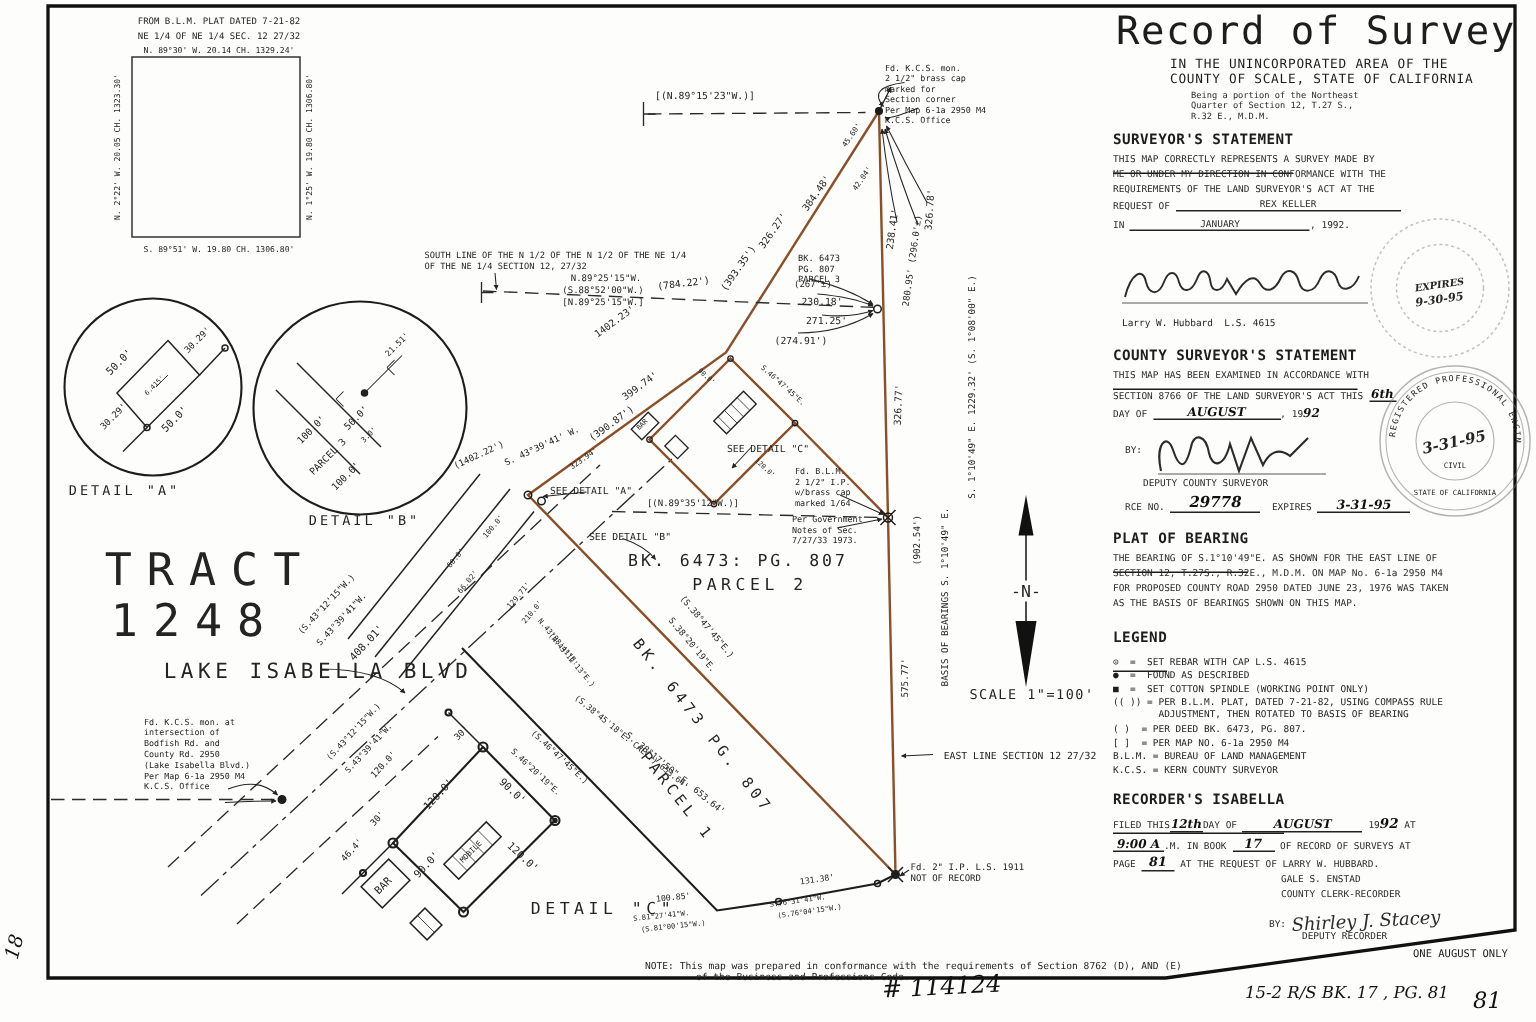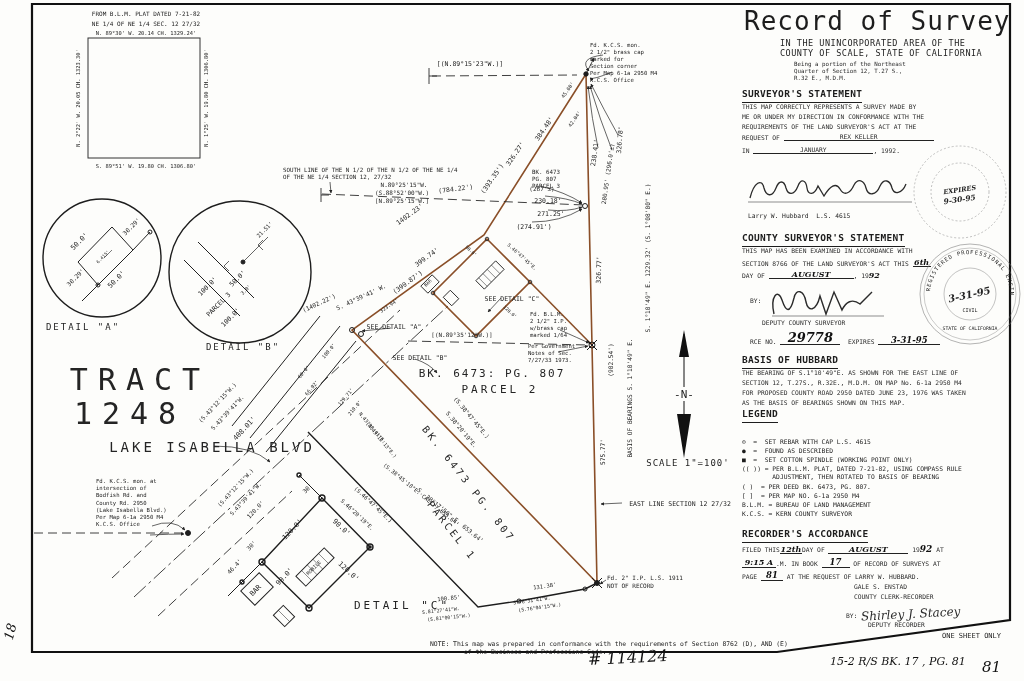--- a/index.html
+++ b/index.html
@@ -8,21 +8,21 @@
   svg{position:absolute;left:0;top:0;}
   svg text{font-family:"DejaVu Sans Mono",monospace;fill:#242424;}
   .abs{position:absolute;}
   .rp{position:absolute;left:736px;top:0;width:280px;height:681px;}
   .rp .abs{position:absolute;white-space:pre;}
   .title{font-size:26px;letter-spacing:1px;font-weight:500;}
   .sub{font-size:8.5px;letter-spacing:.5px;margin-left:12px;}
   .tiny{font-size:6.3px;line-height:1.0;color:#2b2b2b;}
   .micro{font-size:5.8px;color:#2b2b2b;}
   .h{font-size:9.5px;font-weight:bold;letter-spacing:.3px;border-bottom:1.2px solid #1d1d1d;
-     padding-bottom:3px;display:inline-block;}
+     padding-bottom:16px;display:inline-block;}
   .bl{display:inline-block;border-bottom:.8px solid #222;text-align:center;vertical-align:bottom;}
   .hw{font-family:"DejaVu Serif",serif;font-style:italic;font-weight:600;color:#111;}
   .sig-name{font-size:6.3px;}
   .script{font-family:"DejaVu Serif",serif;font-style:italic;font-size:12px;transform:rotate(-3deg);display:inline-block;}
   .footer-hw{font-family:"DejaVu Serif",serif;font-style:italic;color:#111;}
   .legrow{font-size:6.3px;white-space:pre;line-height:8.4px;}
 </style>
 </head>
 <body>
 
@@ -348,57 +348,57 @@
   <div class="abs tiny" style="left:6px;top:248px;">THIS MAP HAS BEEN EXAMINED IN ACCORDANCE WITH</div>
   <div class="abs tiny" style="left:6px;top:258px;"><span>SECTION 8766 OF THE LAND SURVEYOR'S ACT THIS</span> <span class="bl" style="width:18px;"><span class="hw" style="font-size:8px;">6th</span></span></div>
   <div class="abs tiny" style="left:6px;top:270px;"><span>DAY OF</span> <span class="bl" style="width:85px;"><span class="hw" style="font-size:8px;">AUGUST</span></span><span>, 19</span><span class="hw" style="font-size:8px;">92</span></div>
 
   <div class="abs tiny" style="left:14px;top:298px;">BY:</div>
   <svg class="abs" style="left:30px;top:284px;" width="125" height="36">
     <path d="M8,30 C4,12 12,4 16,16 C20,28 24,30 28,14 C30,4 38,6 40,18 C42,28 50,28 54,12 L60,30 L68,8 L76,26 C80,18 86,14 94,20 L106,8" fill="none" stroke="#2b2b2b" stroke-width="1.4"></path>
     <path d="M6,32 L118,32" stroke="#444" stroke-width=".6"></path>
   </svg>
   <div class="abs tiny" style="left:26px;top:320px;">DEPUTY COUNTY SURVEYOR</div>
-  <div class="abs tiny" style="left:14px;top:331px;"><span>RCE NO.</span> <span class="bl" style="width:60px;"><span class="hw" style="font-size:13px;">29778</span></span>  <span>EXPIRES</span> <span class="bl" style="width:62px;"><span class="hw" style="font-size:8.5px;">3-31-95</span></span></div>
+  <div class="abs tiny" style="left:14px;top:331px;"><span>RCE NO.</span> <span class="bl" style="width:60px;"><span class="hw" style="font-size:10px;">29778</span></span>  <span>EXPIRES</span> <span class="bl" style="width:62px;"><span class="hw" style="font-size:8.5px;">3-31-95</span></span></div>
 
   <svg class="abs" style="left:172px;top:232px;" width="120" height="120">
     <circle cx="62" cy="62" r="50" fill="none" stroke="#777" stroke-width="1" opacity=".55"></circle>
     <circle cx="62" cy="62" r="46" fill="none" stroke="#777" stroke-width=".7" opacity=".55"></circle>
     <circle cx="62" cy="62" r="26" fill="none" stroke="#777" stroke-width=".8" opacity=".55"></circle>
     <path id="engRing" d="M22,62 A40,40 0 0 1 102,62" fill="none"></path>
     <text font-size="5.5" fill="#666" letter-spacing="1"><textPath href="#engRing" startOffset="2%">REGISTERED PROFESSIONAL ENGINEER</textPath></text>
     <text x="62" y="98" text-anchor="middle" font-size="4.8" fill="#666">STATE OF CALIFORNIA</text>
     <text x="62" y="66" text-anchor="middle" font-size="10" fill="#333" class="hw" transform="rotate(-12 62 66)">3-31-95</text>
     <text x="62" y="80" text-anchor="middle" font-size="5" fill="#666">CIVIL</text>
   </svg>
 
-  <div class="abs h" style="left:6px;top:354px;">BASIS OF HUBBARD</div>
+  <div class="abs h" style="left:6px;top:354px;">PLAT OF BEARING</div>
   <div class="abs tiny" style="left:6px;top:370px;">THE BEARING OF S.1°10'49"E. AS SHOWN FOR THE EAST LINE OF</div>
   <div class="abs tiny" style="left:6px;top:380px;">SECTION 12, T.27S., R.32E., M.D.M. ON MAP No. 6-1a 2950 M4</div>
   <div class="abs tiny" style="left:6px;top:390px;">FOR PROPOSED COUNTY ROAD 2950 DATED JUNE 23, 1976 WAS TAKEN</div>
   <div class="abs tiny" style="left:6px;top:400px;">AS THE BASIS OF BEARINGS SHOWN ON THIS MAP.</div>
 
-  <div class="abs h" style="left:6px;top:408px;">LEGEND</div>
+  <div class="abs h" style="left:6px;top:420px;">LEGEND</div>
   <div class="abs legrow" style="left:6px;top:438px;">⊙  =  SET REBAR WITH CAP L.S. 4615</div>
   <div class="abs legrow" style="left:6px;top:447px;">●  =  FOUND AS DESCRIBED</div>
   <div class="abs legrow" style="left:6px;top:456px;">■  =  SET COTTON SPINDLE (WORKING POINT ONLY)</div>
   <div class="abs legrow" style="left:6px;top:465px;">(( )) = PER B.L.M. PLAT, DATED 7-21-82, USING COMPASS RULE</div>
   <div class="abs legrow" style="left:6px;top:473px;">        ADJUSTMENT, THEN ROTATED TO BASIS OF BEARING</div>
   <div class="abs legrow" style="left:6px;top:483px;">( )  = PER DEED BK. 6473, PG. 807.</div>
   <div class="abs legrow" style="left:6px;top:492px;">[ ]  = PER MAP NO. 6-1a 2950 M4</div>
   <div class="abs legrow" style="left:6px;top:501px;">B.L.M. = BUREAU OF LAND MANAGEMENT</div>
   <div class="abs legrow" style="left:6px;top:510px;">K.C.S. = KERN COUNTY SURVEYOR</div>
 
-  <div class="abs h" style="left:6px;top:528px;">RECORDER'S ACCORDANCE</div>
+  <div class="abs h" style="left:6px;top:528px;">RECORDER'S ISABELLA</div>
   <div class="abs tiny" style="left:6px;top:545px;"><span>FILED THIS</span><span class="bl" style="width:22px;"><span class="hw" style="font-size:8px;">12th</span></span><span>DAY OF</span> <span class="bl" style="width:80px;"><span class="hw" style="font-size:8px;">AUGUST</span></span> <span>19</span><span class="hw" style="font-size:9px;">92</span> <span>AT</span></div>
-  <div class="abs tiny" style="left:6px;top:558px;"><span class="bl" style="width:34px;"><span class="hw" style="font-size:8px;">9:15 A</span></span><span>.M. IN BOOK</span> <span class="bl" style="width:28px;"><span class="hw" style="font-size:8.5px;">17</span></span> <span>OF RECORD OF SURVEYS AT</span></div>
+  <div class="abs tiny" style="left:6px;top:558px;"><span class="bl" style="width:34px;"><span class="hw" style="font-size:8px;">9:00 A</span></span><span>.M. IN BOOK</span> <span class="bl" style="width:28px;"><span class="hw" style="font-size:8.5px;">17</span></span> <span>OF RECORD OF SURVEYS AT</span></div>
   <div class="abs tiny" style="left:6px;top:571px;"><span>PAGE</span> <span class="bl" style="width:22px;"><span class="hw" style="font-size:8.5px;">81</span></span> <span>AT THE REQUEST OF LARRY W. HUBBARD.</span></div>
   <div class="abs tiny" style="left:118px;top:584px;">GALE S. ENSTAD</div>
   <div class="abs tiny" style="left:118px;top:594px;">COUNTY CLERK-RECORDER</div>
   <div class="abs tiny" style="left:110px;top:608px;"><span>BY:</span> <span class="script">Shirley J. Stacey</span></div>
   <div class="abs tiny" style="left:132px;top:622px;">DEPUTY RECORDER</div>
-  <div class="abs" style="left:206px;top:632px;font-size:7px;">ONE SHEET ONLY</div>
+  <div class="abs" style="left:206px;top:632px;font-size:7px;">ONE AUGUST ONLY</div>
 </div>
 
 <div class="abs footer-hw" style="left:588px;top:648px;font-size:16px;transform:rotate(-3deg);"># 114124</div>
 <div class="abs footer-hw" style="left:830px;top:655px;font-size:11px;">15-2   R/S   BK. 17 , PG. 81</div>
 <div class="abs footer-hw" style="left:982px;top:658px;font-size:15px;">81</div>
 <div class="abs footer-hw" style="left:2px;top:624px;font-size:13px;transform:rotate(-75deg);">18</div>
 
 </body></html>

